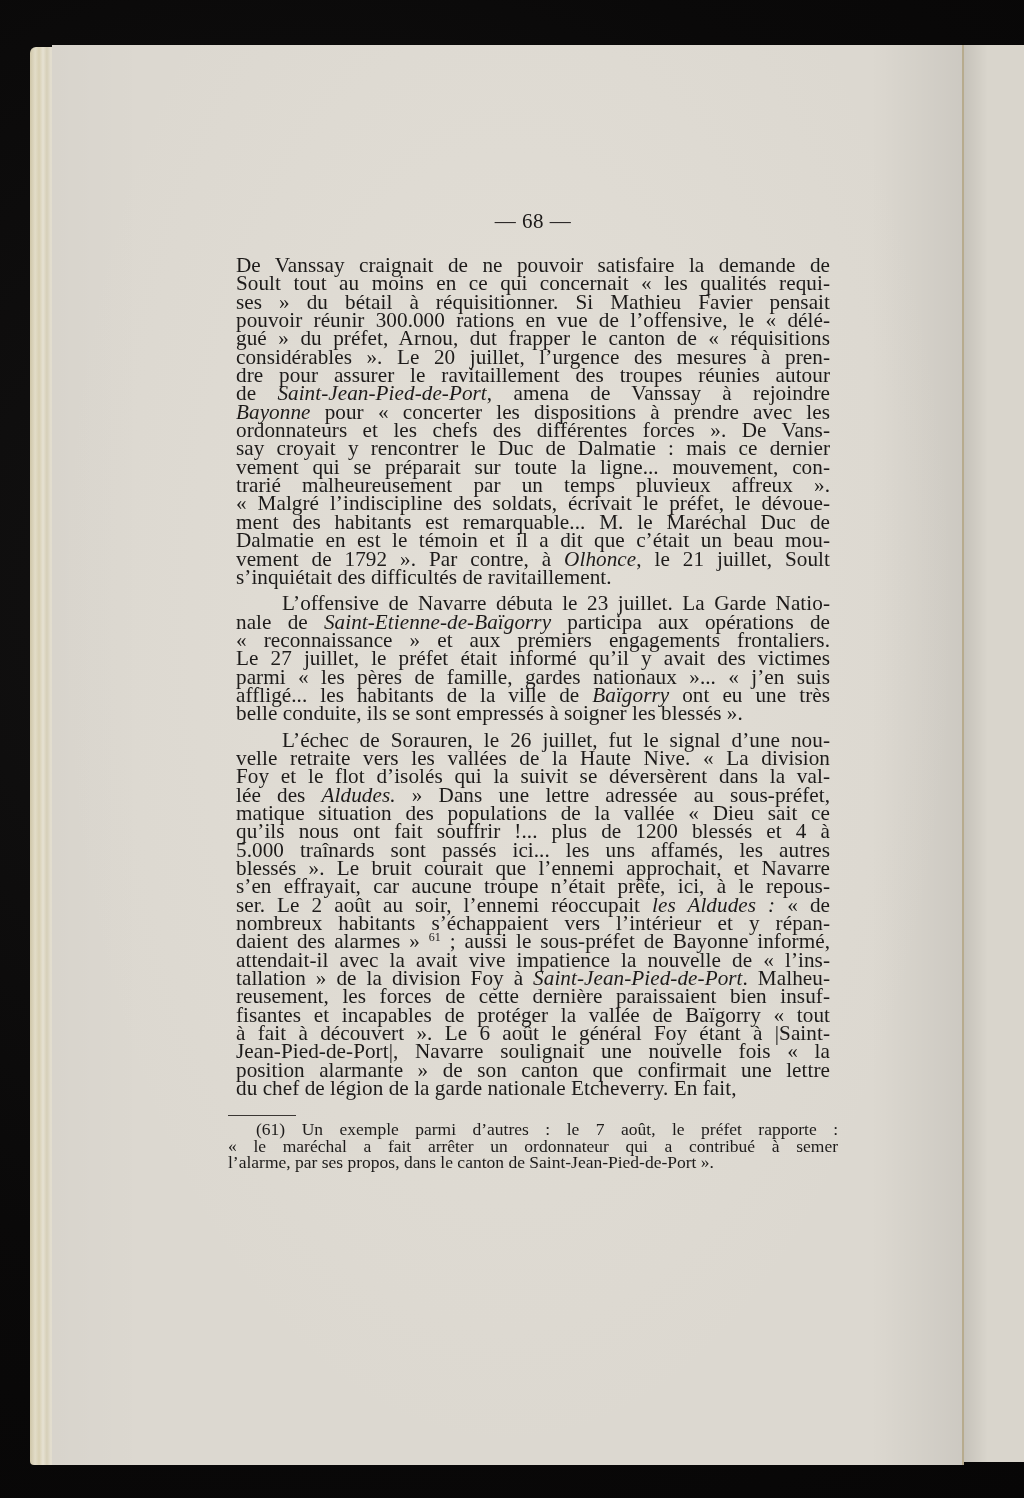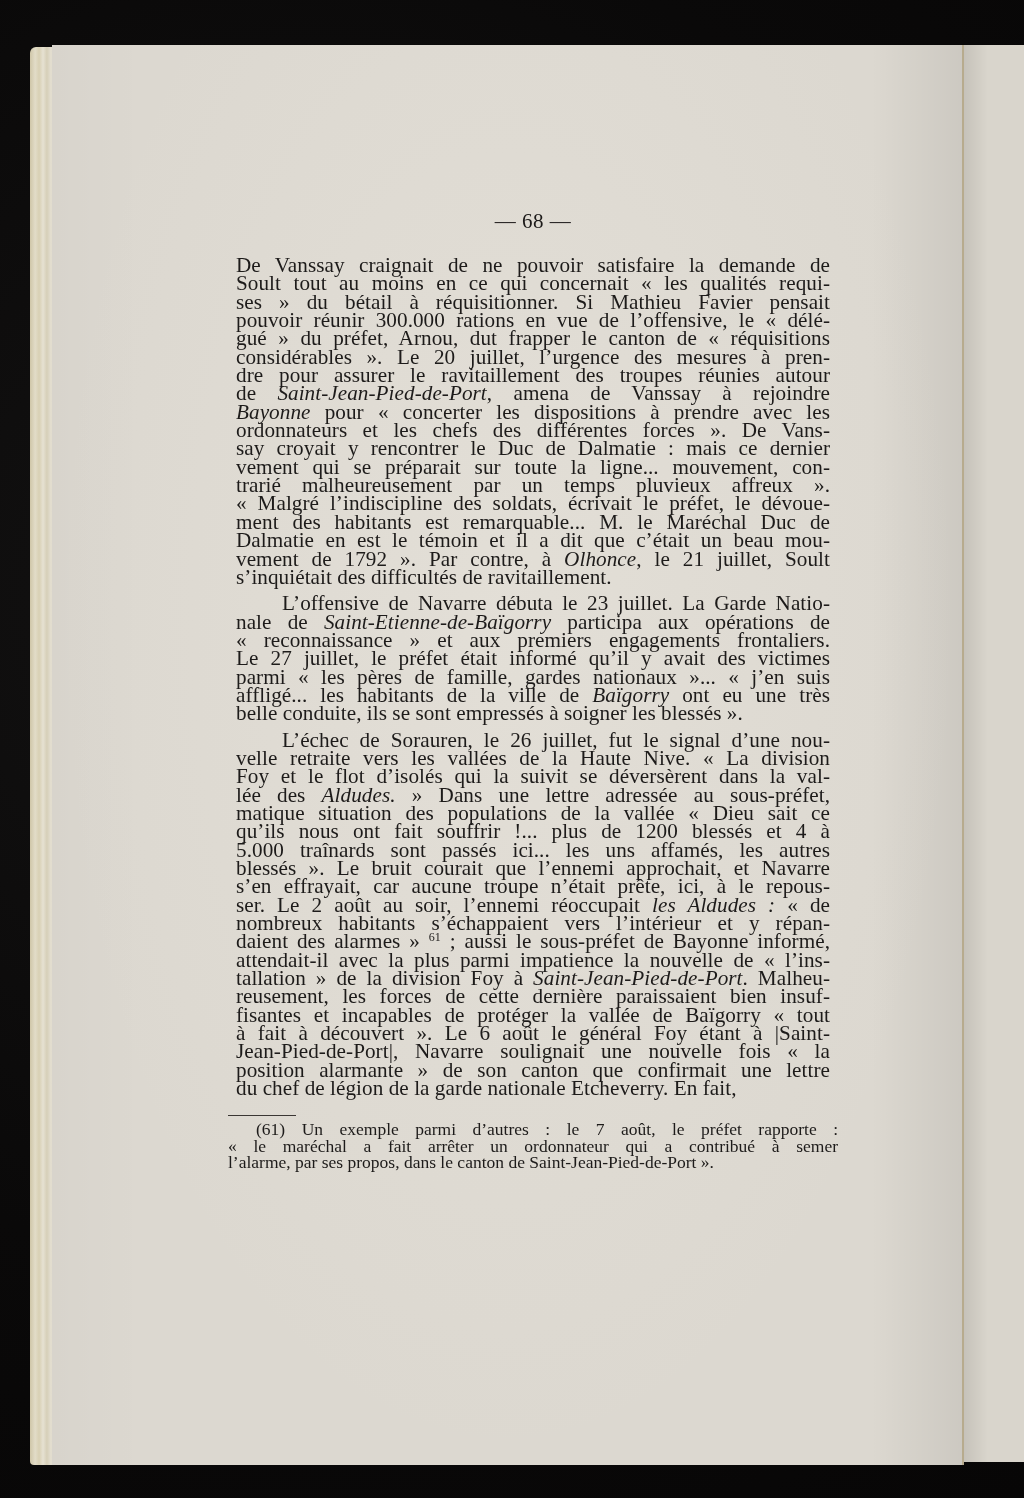--- a/index.html
+++ b/index.html
@@ -166,21 +166,21 @@
           <span class="ln">Foy et le flot d’isolés qui la suivit se déversèrent dans la val-</span>
           <span class="ln">lée des <i>Aldudes.</i> » Dans une lettre adressée au sous-préfet,</span>
           <span class="ln">matique situation des populations de la vallée « Dieu sait ce</span>
           <span class="ln">qu’ils nous ont fait souffrir !... plus de 1200 blessés et 4 à</span>
           <span class="ln">5.000 traînards sont passés ici... les uns affamés, les autres</span>
           <span class="ln">blessés ». Le bruit courait que l’ennemi approchait, et Navarre</span>
           <span class="ln">s’en effrayait, car aucune troupe n’était prête, ici, à le repous-</span>
           <span class="ln">ser. Le 2 août au soir, l’ennemi réoccupait <i>les Aldudes :</i> « de</span>
           <span class="ln">nombreux habitants s’échappaient vers l’intérieur et y répan-</span>
           <span class="ln">daient des alarmes » <sup class="fn">61</sup> ; aussi le sous-préfet de Bayonne informé,</span>
-          <span class="ln">attendait-il avec la plus parmi impatience la nouvelle de « l’ins-</span>
+          <span class="ln">attendait-il avec la avait vive impatience la nouvelle de « l’ins-</span>
           <span class="ln">tallation » de la division Foy à <i>Saint-Jean-Pied-de-Port</i>. Malheu-</span>
           <span class="ln">reusement, les forces de cette dernière paraissaient bien insuf-</span>
           <span class="ln">fisantes et incapables de protéger la vallée de Baïgorry « tout</span>
           <span class="ln">à fait à découvert ». Le 6 août le général Foy étant à |Saint-</span>
           <span class="ln">Jean-Pied-de-Port|, Navarre soulignait une nouvelle fois « la</span>
           <span class="ln">position alarmante » de son canton que confirmait une lettre</span>
           <span class="ln last">du chef de légion de la garde nationale Etcheverry. En fait,</span>
         </div>
       </div>
     <div class="fn-rule"></div>

